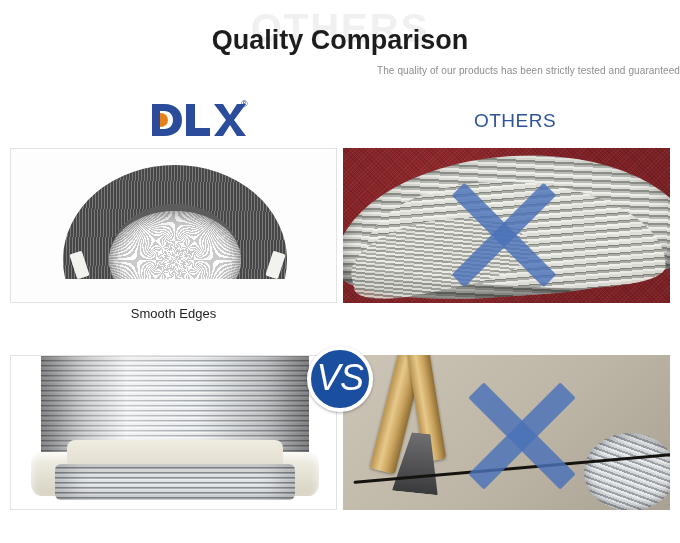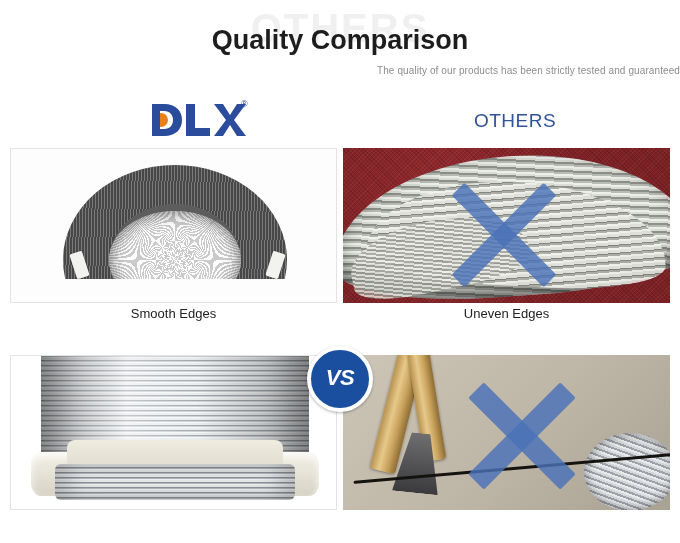--- a/index.html
+++ b/index.html
@@ -295,22 +295,22 @@
     background: #1a4fa0;
     border: 4px solid #ffffff;
     display: flex;
     align-items: center;
     justify-content: center;
     z-index: 20;
     box-shadow: 0 1px 3px rgba(0,0,0,.3);
   }
   .vs-badge span {
     color: #ffffff;
-    font-size: 22px;
-    font-weight: bold;
+    font-size: 36px;
+    font-weight: normal;
     font-style: italic;
     letter-spacing: -0.5px;
     line-height: 1;
     transform: translateY(-1px);
   }
   .vs1 { left: 307px; top: 198px; }
 </style>
 </head>
 <body>
 
@@ -355,21 +355,20 @@
         <div class="red-bg"></div>
         <div class="messy"></div>
         <div class="messy2"></div>
         <div class="messy3"></div>
         <div class="x-mark x1">
           <span class="s1"></span>
             <span class="s2"></span>
         </div>
       </div>
     </div>
-    <div class="caption right">Uneven Edges</div>
 
     <div class="vs-badge vs1">
       <span>VS</span>
     </div>
   </div>
 
   <div class="row">
 
     <div class="panel left">
       <div class="img-stage">

